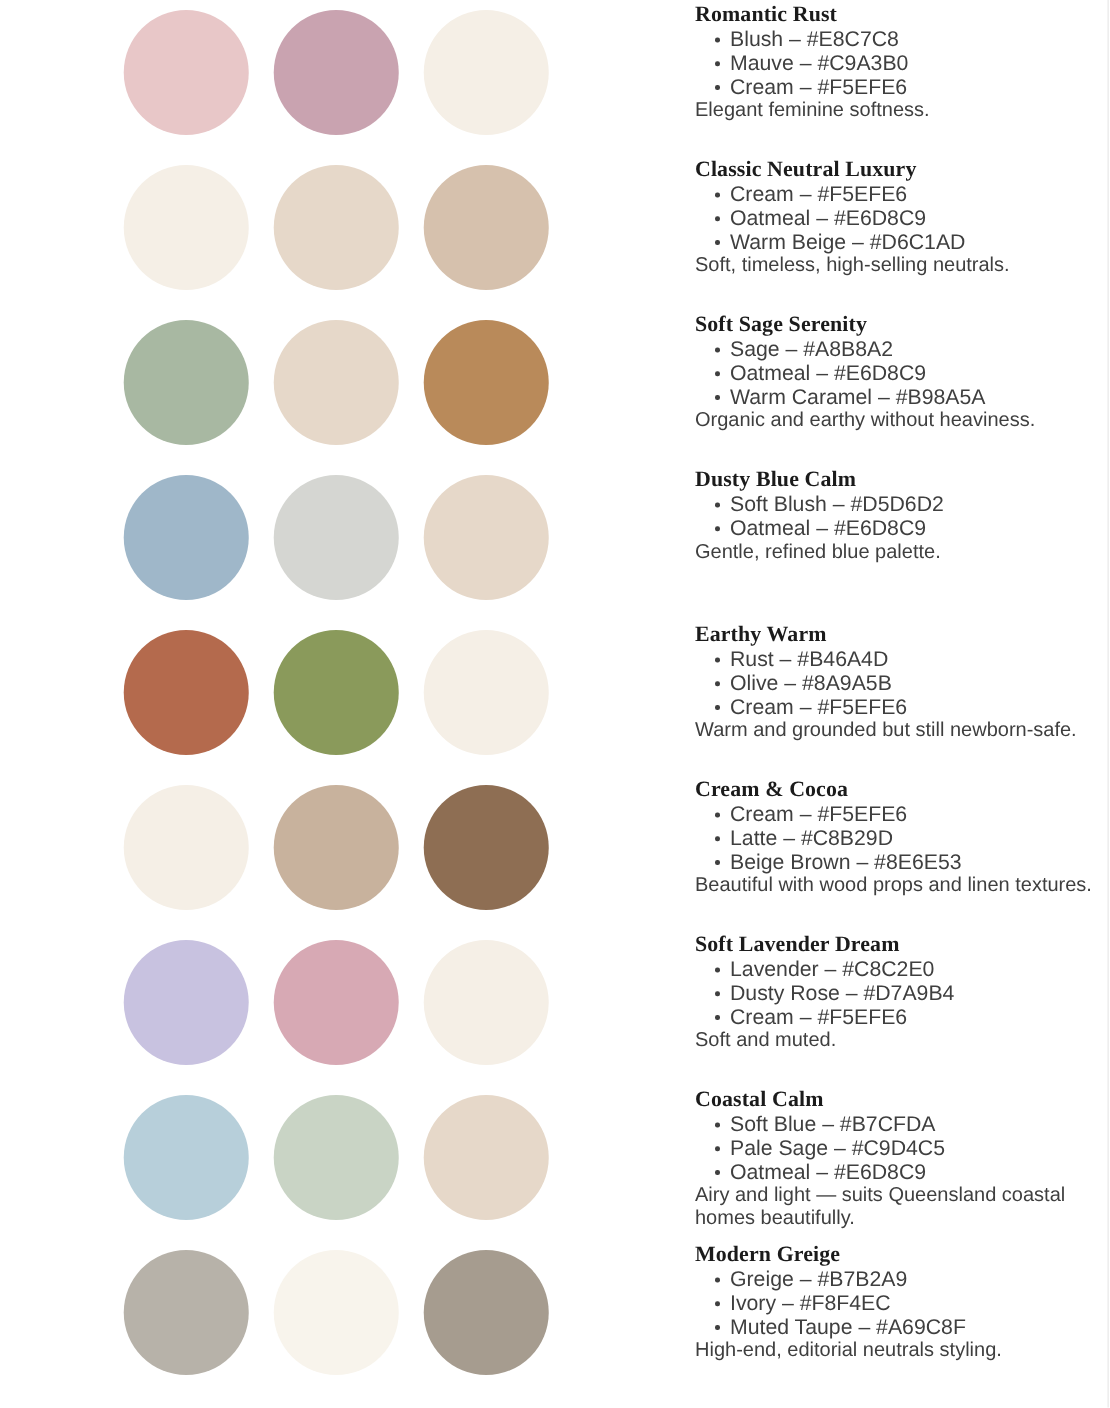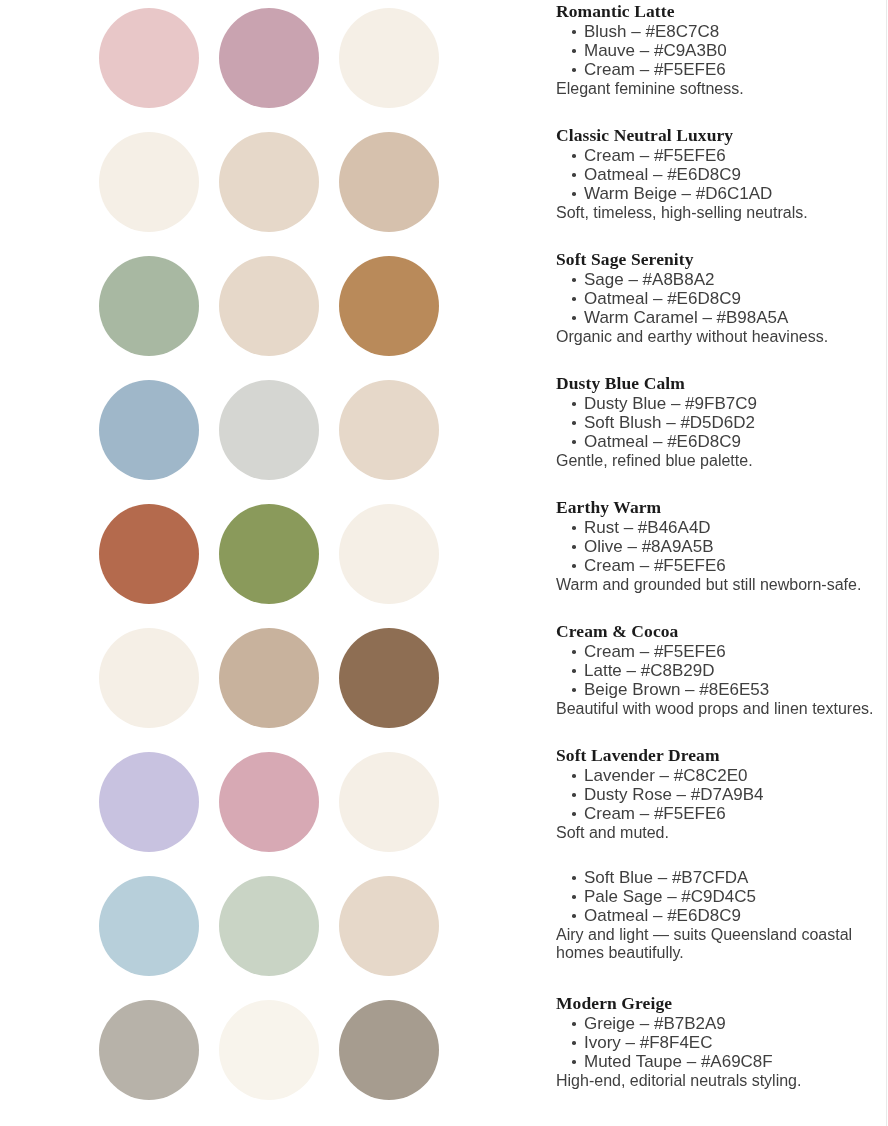--- a/index.html
+++ b/index.html
@@ -154,21 +154,21 @@
       </div>
       <div class="swatch-row">
         <div class="swatch-cell" title="Greige – #B7B2A9" style="background: rgb(183, 178, 169);"></div>
         <div class="swatch-cell" title="Ivory – #F8F4EC" style="background: rgb(248, 244, 236);"></div>
         <div class="swatch-cell" title="Muted Taupe – #A69C8F" style="background: rgb(166, 156, 143);"></div>
       </div>
     </div>
 
   <div class="palette-list" id="palette-list">
       <div class="palette-block">
-        <h2 class="palette-title">Romantic Latte</h2>
+        <h2 class="palette-title">Romantic Rust</h2>
         <ul class="swatch-items">
           <li class="swatch-item">Blush – #E8C7C8</li>
           <li class="swatch-item">Mauve – #C9A3B0</li>
           <li class="swatch-item">Cream – #F5EFE6</li>
         </ul>
         <p class="palette-desc">Elegant feminine softness.</p>
       </div>
       <div class="palette-block">
         <h2 class="palette-title">Classic Neutral Luxury</h2>
         <ul class="swatch-items">
@@ -183,21 +183,20 @@
         <ul class="swatch-items">
           <li class="swatch-item">Sage – #A8B8A2</li>
           <li class="swatch-item">Oatmeal – #E6D8C9</li>
           <li class="swatch-item">Warm Caramel – #B98A5A</li>
         </ul>
         <p class="palette-desc">Organic and earthy without heaviness.</p>
       </div>
       <div class="palette-block">
         <h2 class="palette-title">Dusty Blue Calm</h2>
         <ul class="swatch-items">
-          <li class="swatch-item">Dusty Blue – #9FB7C9</li>
           <li class="swatch-item">Soft Blush – #D5D6D2</li>
           <li class="swatch-item">Oatmeal – #E6D8C9</li>
         </ul>
         <p class="palette-desc">Gentle, refined blue palette.</p>
       </div>
       <div class="palette-block">
         <h2 class="palette-title">Earthy Warm</h2>
         <ul class="swatch-items">
           <li class="swatch-item">Rust – #B46A4D</li>
           <li class="swatch-item">Olive – #8A9A5B</li>
@@ -217,20 +216,21 @@
       <div class="palette-block">
         <h2 class="palette-title">Soft Lavender Dream</h2>
         <ul class="swatch-items">
           <li class="swatch-item">Lavender – #C8C2E0</li>
           <li class="swatch-item">Dusty Rose – #D7A9B4</li>
           <li class="swatch-item">Cream – #F5EFE6</li>
         </ul>
         <p class="palette-desc">Soft and muted.</p>
       </div>
       <div class="palette-block">
+        <h2 class="palette-title">Coastal Calm</h2>
         <ul class="swatch-items">
           <li class="swatch-item">Soft Blue – #B7CFDA</li>
           <li class="swatch-item">Pale Sage – #C9D4C5</li>
           <li class="swatch-item">Oatmeal – #E6D8C9</li>
         </ul>
         <p class="palette-desc">Airy and light — suits Queensland coastal homes beautifully.</p>
       </div>
       <div class="palette-block">
         <h2 class="palette-title">Modern Greige</h2>
         <ul class="swatch-items">

